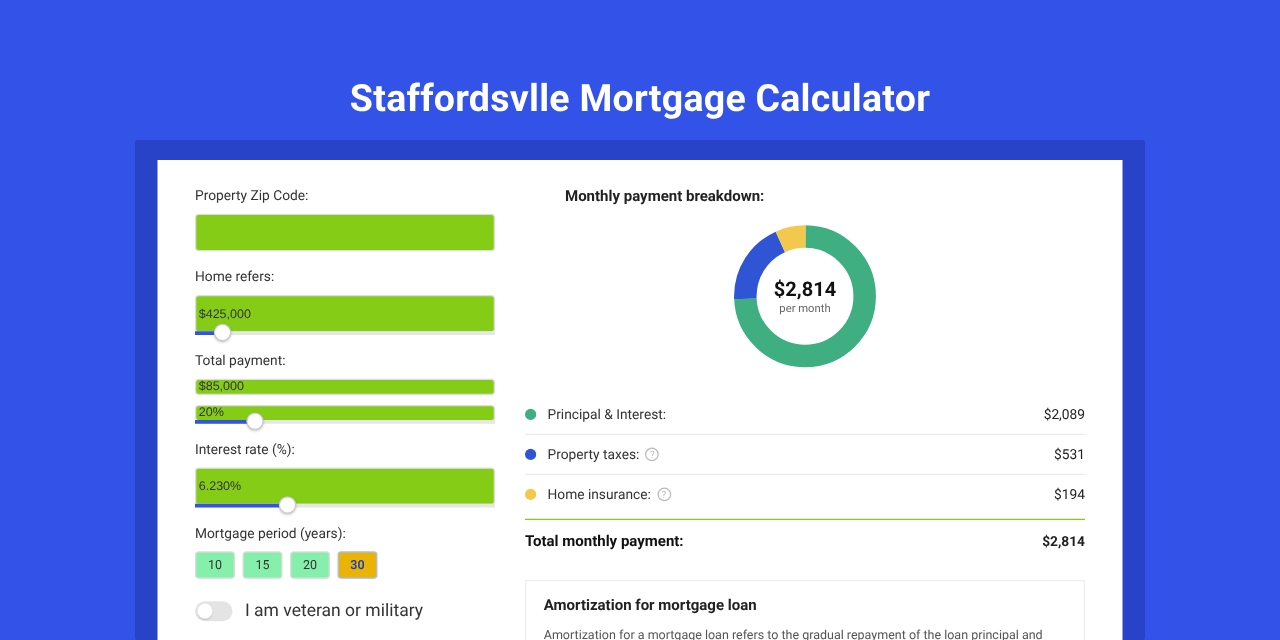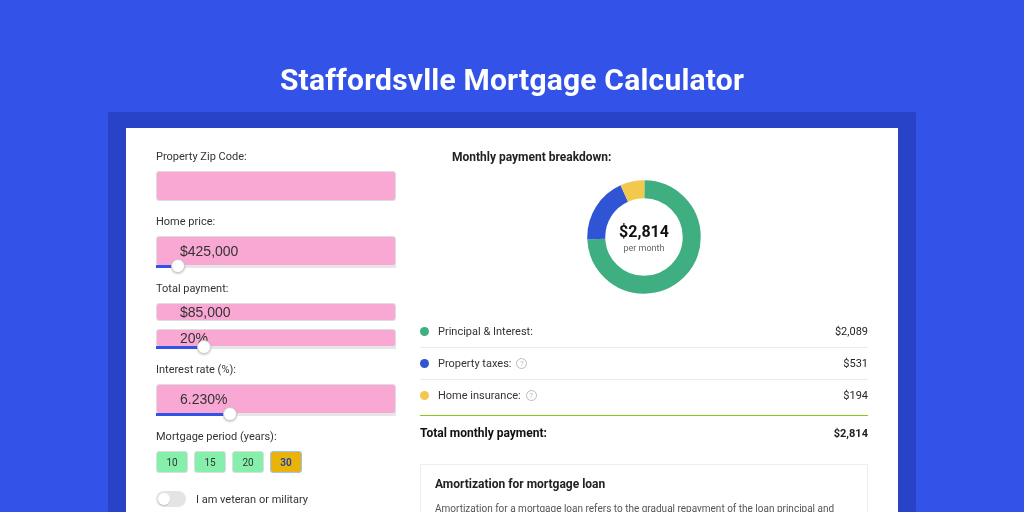--- a/index.html
+++ b/index.html
@@ -49,23 +49,23 @@
   .label {
     font-size: 11px;
     color: #333;
     margin-bottom: 8px;
   }
   .input {
     width: 100%;
     height: 30px;
     border: 1px solid #ddd;
     border-radius: 3px;
-    background: #f9a8d4;
-    padding: 0 23px;
-    font-size: 14px;
+    background: #84cc16;
+    padding: 0 2px;
+    font-size: 10px;
     color: #333;
   }
   .field { margin-bottom: 14px; position: relative; }
   .slider-track {
     height: 3px;
     background: #e6e6e6;
     position: relative;
     margin-top: -1px;
   }
   .slider-fill {
@@ -102,21 +102,21 @@
   }
   .period-btn.active {
     background: #eab308;
     border-color: #9fbfff;
     color: #1a3db8;
     font-weight: 600;
   }
   .toggle-row {
     display: flex; align-items: center; gap: 10px;
     margin-top: 18px;
-    font-size: 11px;
+    font-size: 14px;
     color: #333;
   }
   .toggle {
     width: 30px; height: 16px;
     border-radius: 8px;
     background: #e4e4e4;
     position: relative;
   }
   .toggle::after {
     content: "";
@@ -217,21 +217,21 @@
   <div class="card">
 
     <div class="left-col">
 
       <div class="field">
         <div class="label">Property Zip Code:</div>
         <input class="input" value="" style="">
       </div>
 
       <div class="field">
-        <div class="label">Home price:</div>
+        <div class="label">Home refers:</div>
         <input class="input" value="$425,000" style="">
         <div class="slider-track">
           <div class="slider-fill" style="width:9%"></div>
           <div class="slider-thumb" style="left:9%"></div>
         </div>
       </div>
 
       <div class="field">
         <div class="label">Total payment:</div>
         <div class="row">

